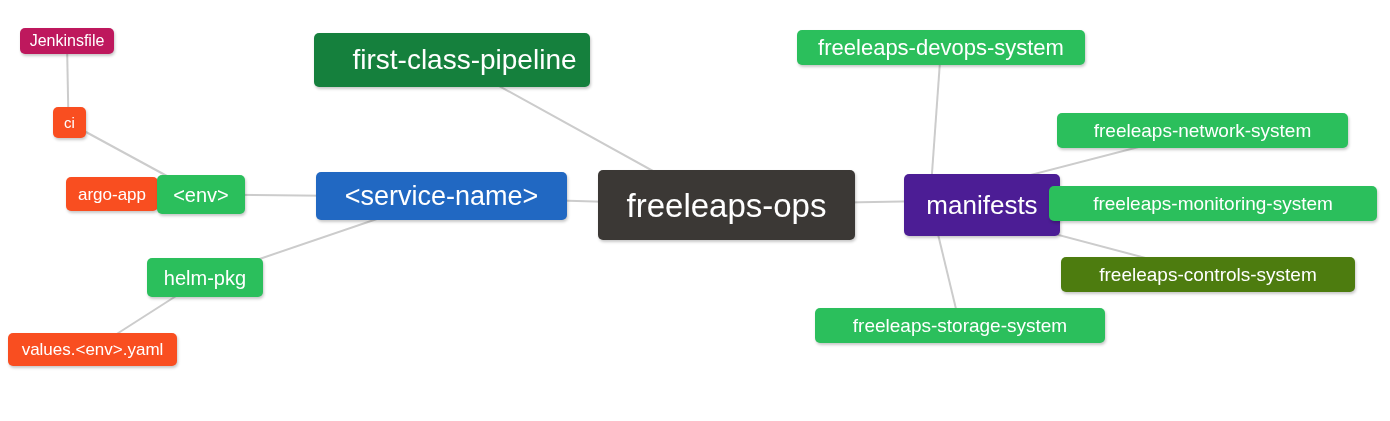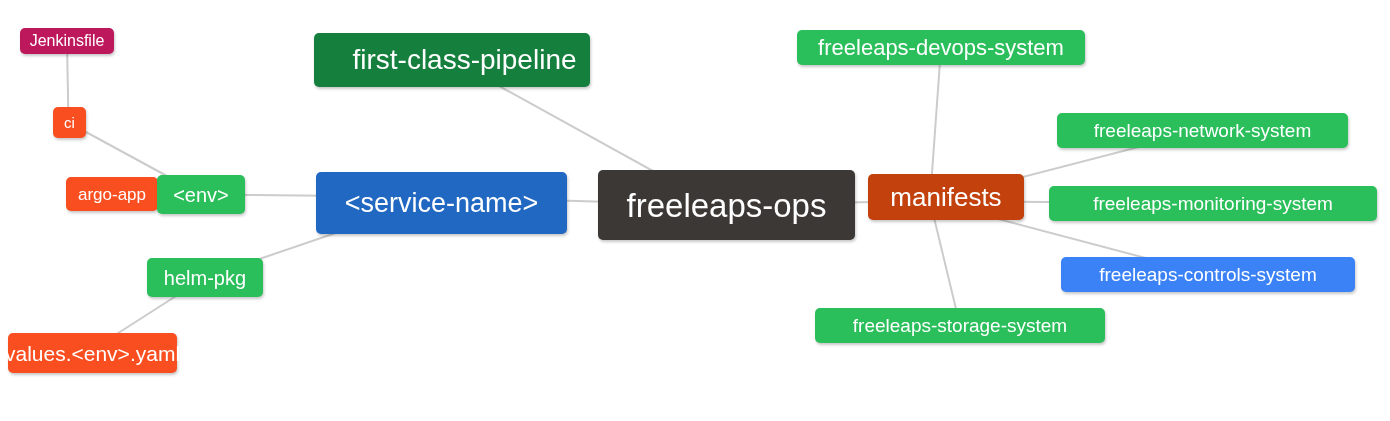--- a/index.html
+++ b/index.html
@@ -57,23 +57,23 @@
       <line x1="930" y1="201" x2="1213" y2="203.5" stroke="#cccccc" stroke-width="2"></line>
       <line x1="930" y1="201" x2="1208" y2="274.5" stroke="#cccccc" stroke-width="2"></line>
       <line x1="930" y1="201" x2="960" y2="325.5" stroke="#cccccc" stroke-width="2"></line>
     </svg>
 
   <div class="node" style="left: 20px; top: 28px; width: 94px; height: 26px; font-size: 16px; background: #be185d;">Jenkinsfile</div>
   <div class="node" style="left: 53px; top: 107px; width: 33px; height: 31px; font-size: 15px; background: rgb(249, 78, 32);">ci</div>
   <div class="node" style="left: 30px; top: 177px; width: 92px; height: 34px; font-size: 17px; background: rgb(249, 78, 32); margin-left: 36px;">argo-app</div>
   <div class="node" style="left: 147px; top: 258px; width: 116px; height: 39px; font-size: 20px; background: rgb(43, 191, 92);">helm-pkg</div>
   <div class="node" style="left: 157px; top: 175px; width: 88px; height: 39px; font-size: 20px; background: rgb(43, 191, 92);">&lt;env&gt;</div>
-  <div class="node" style="left: 8px; top: 333px; width: 169px; height: 40px; font-size: 21px; background: rgb(249, 78, 32);">values.&lt;env&gt;.yaml</div>
+  <div class="node" style="left: 8px; top: 333px; width: 169px; height: 33px; font-size: 17px; background: rgb(249, 78, 32);">values.&lt;env&gt;.yaml</div>
   <div class="node" style="left: 314px; top: 33px; width: 276px; height: 54px; font-size: 28px; background: #15803d; padding-left: 31px;">first-class-pipeline</div>
-  <div class="node" style="left: 316px; top: 172px; width: 251px; height: 62px; font-size: 27px; background: rgb(33, 104, 194);">&lt;service-name&gt;</div>
+  <div class="node" style="left: 316px; top: 172px; width: 251px; height: 48px; font-size: 27px; background: rgb(33, 104, 194);">&lt;service-name&gt;</div>
   <div class="node" style="left: 586px; top: 170px; width: 257px; height: 70px; font-size: 33px; background: rgb(59, 56, 53); margin-left: 12px;">freeleaps-ops</div>
-  <div class="node" style="left: 868px; top: 174px; width: 156px; height: 46px; font-size: 26px; background: #c2410c;">manifests</div>
+  <div class="node" style="left: 904px; top: 174px; width: 156px; height: 62px; font-size: 26px; background: #4c1d95;">manifests</div>
   <div class="node" style="left: 797px; top: 30px; width: 288px; height: 35px; font-size: 22px; background: rgb(43, 191, 92);">freeleaps-devops-system</div>
   <div class="node" style="left: 1049px; top: 186px; width: 328px; height: 35px; font-size: 19px; background: rgb(43, 191, 92);">freeleaps-monitoring-system</div>
   <div class="node" style="left: 1057px; top: 113px; width: 291px; height: 35px; font-size: 19px; background: rgb(43, 191, 92);">freeleaps-network-system</div>
-  <div class="node" style="left: 1061px; top: 257px; width: 294px; height: 35px; font-size: 19px; background: #3b82f6;">freeleaps-controls-system</div>
+  <div class="node" style="left: 1061px; top: 257px; width: 294px; height: 35px; font-size: 19px; background: #4d7c0f;">freeleaps-controls-system</div>
   <div class="node" style="left: 815px; top: 308px; width: 290px; height: 35px; font-size: 19px; background: rgb(43, 191, 92);">freeleaps-storage-system</div>
 </div>
 
 </body></html>

